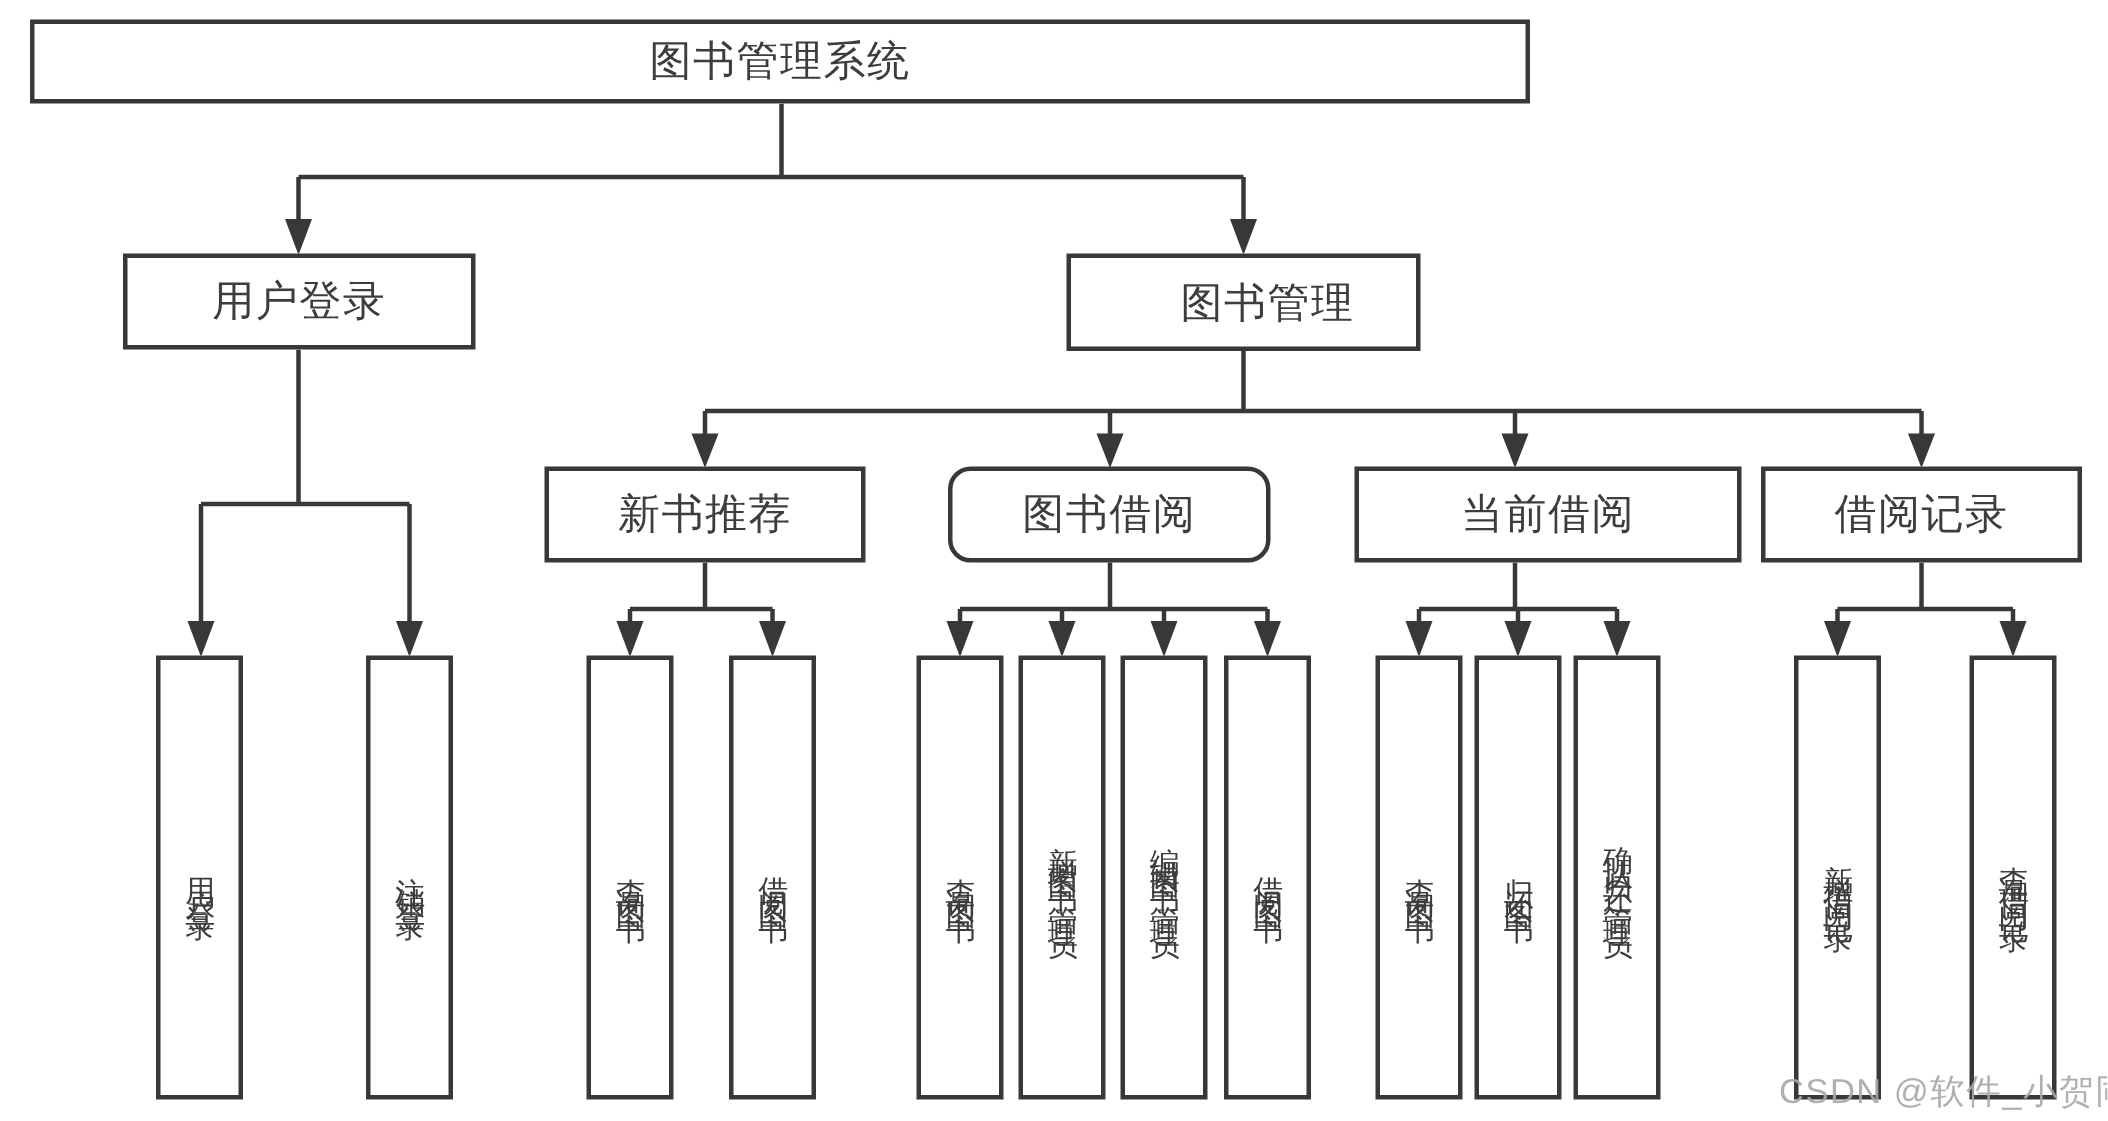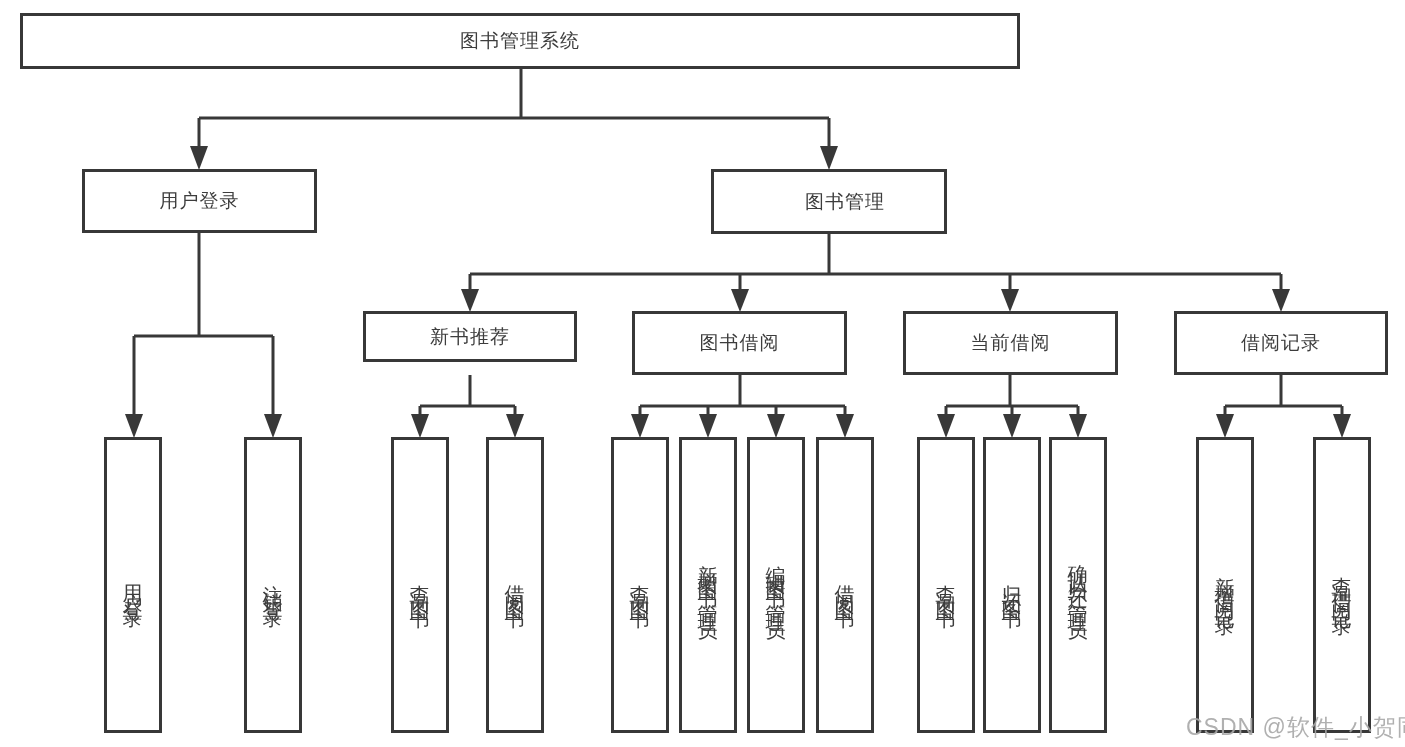--- a/index.html
+++ b/index.html
@@ -22,21 +22,21 @@
     box-sizing: border-box;
     border: 3px solid #383838;
     background: #ffffff;
     color: #3d3d3d;
     display: flex;
     align-items: center;
     justify-content: center;
     z-index: 2;
   }
   .hbox {
-    font-size: 19px;
+    font-size: 28px;
     letter-spacing: 1px;
     white-space: nowrap;
   }
   .vbox {
     top: 437px;
     width: 58px;
     height: 296px;
     writing-mode: vertical-lr;
     font-size: 20px;
     letter-spacing: 8px;
@@ -100,23 +100,23 @@
       <polygon points="1216,414 1234,414 1225,438"></polygon>
       <polygon points="1333,414 1351,414 1342,438"></polygon>
     </g>
   </svg>
 
   <div class="hbox" style="left:20px; top:13px; width:1000px; height:56px;">图书管理系统</div>
 
   <div class="hbox" style="left:82px; top:169px; width:235px; height:64px;">用户登录</div>
   <div class="hbox" style="left:711px; top:169px; width:236px; height:65px;padding-left:32px;">图书管理</div>
 
-  <div class="hbox" style="left:363px; top:311px; width:214px; height:51px;">新书推荐</div>
-  <div class="hbox" style="left:632px; top:311px; width:215px; height:64px;">图书借阅</div>
-  <div class="hbox" style="left:903px; top:311px; width:215px; height:64px;">当前借阅</div>
+  <div class="hbox" style="left:363px; top:311px; width:214px; height:64px;">新书推荐</div>
+  <div class="hbox" style="left:632px; top:311px; width:215px; height:64px;border-radius:15px;">图书借阅</div>
+  <div class="hbox" style="left:903px; top:311px; width:258px; height:64px;">当前借阅</div>
   <div class="hbox" style="left:1174px; top:311px; width:214px; height:64px;">借阅记录</div>
 
   <div class="vbox" style="left:104px;">用户登录</div>
   <div class="vbox" style="left:244px;">注销登录</div>
 
   <div class="vbox" style="left:391px;">查询图书</div>
   <div class="vbox" style="left:486px;">借阅图书</div>
 
   <div class="vbox" style="left:611px;">查询图书</div>
   <div class="vbox" style="left:679px;">新增图书（管理员）</div>

